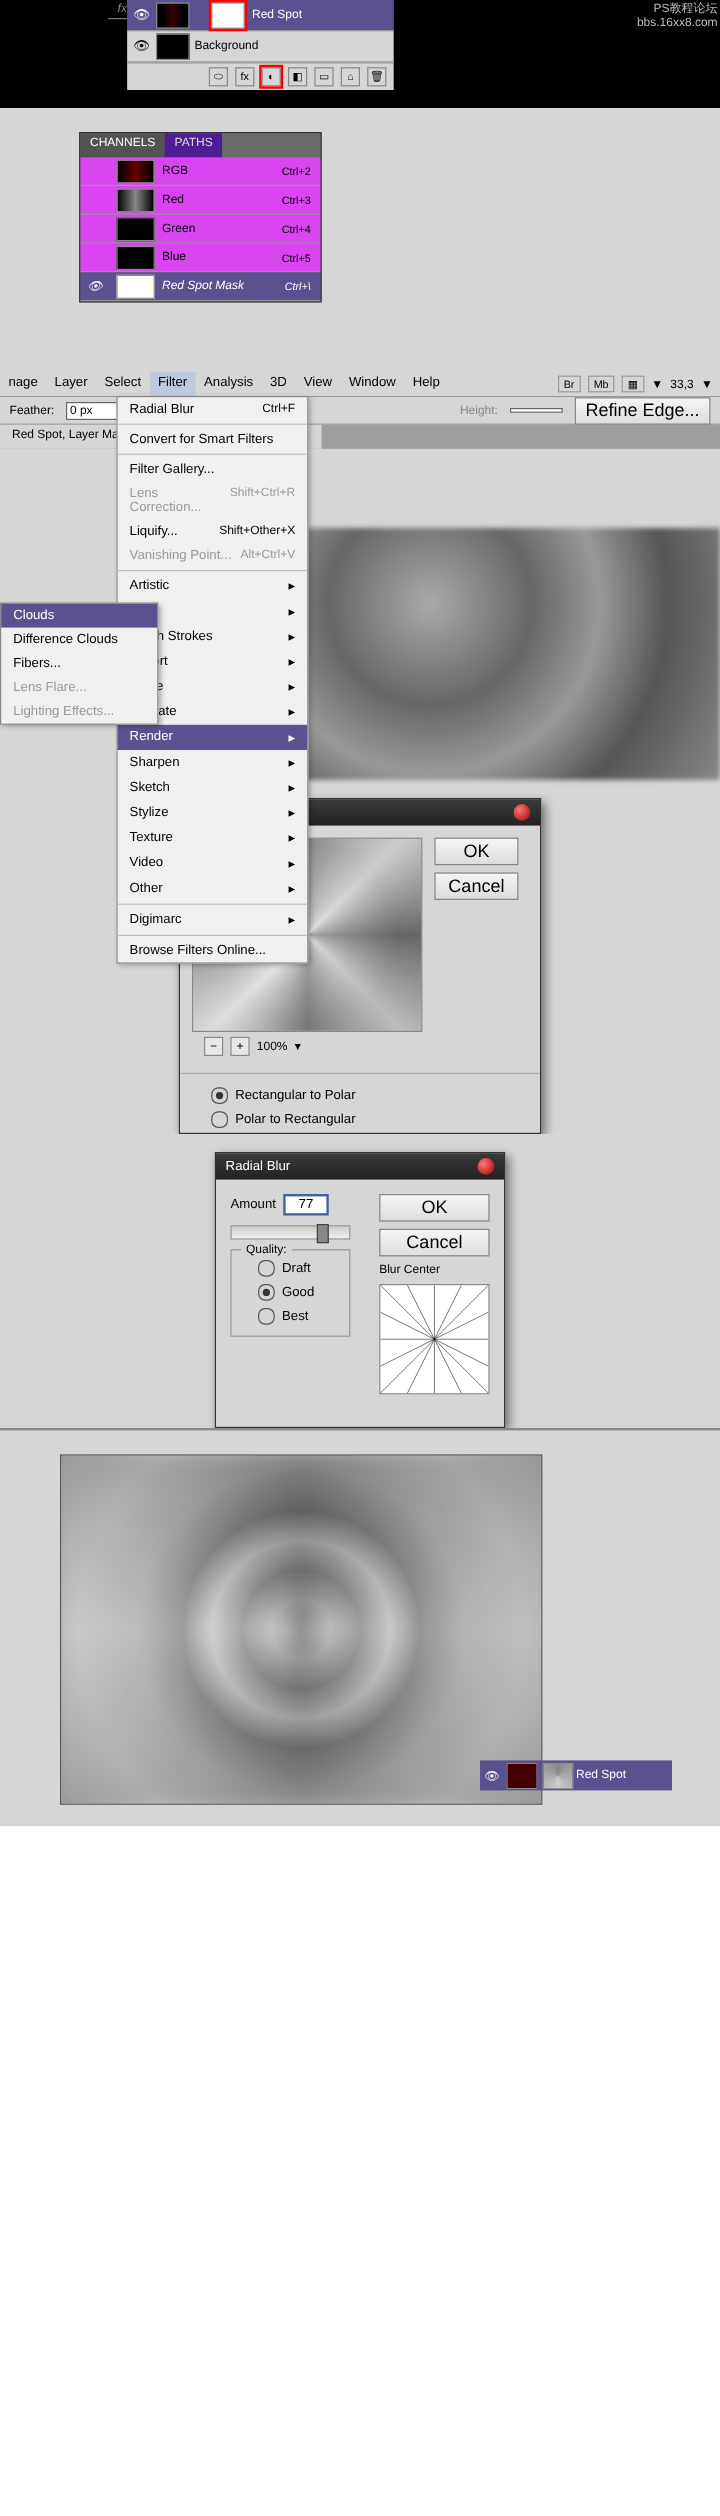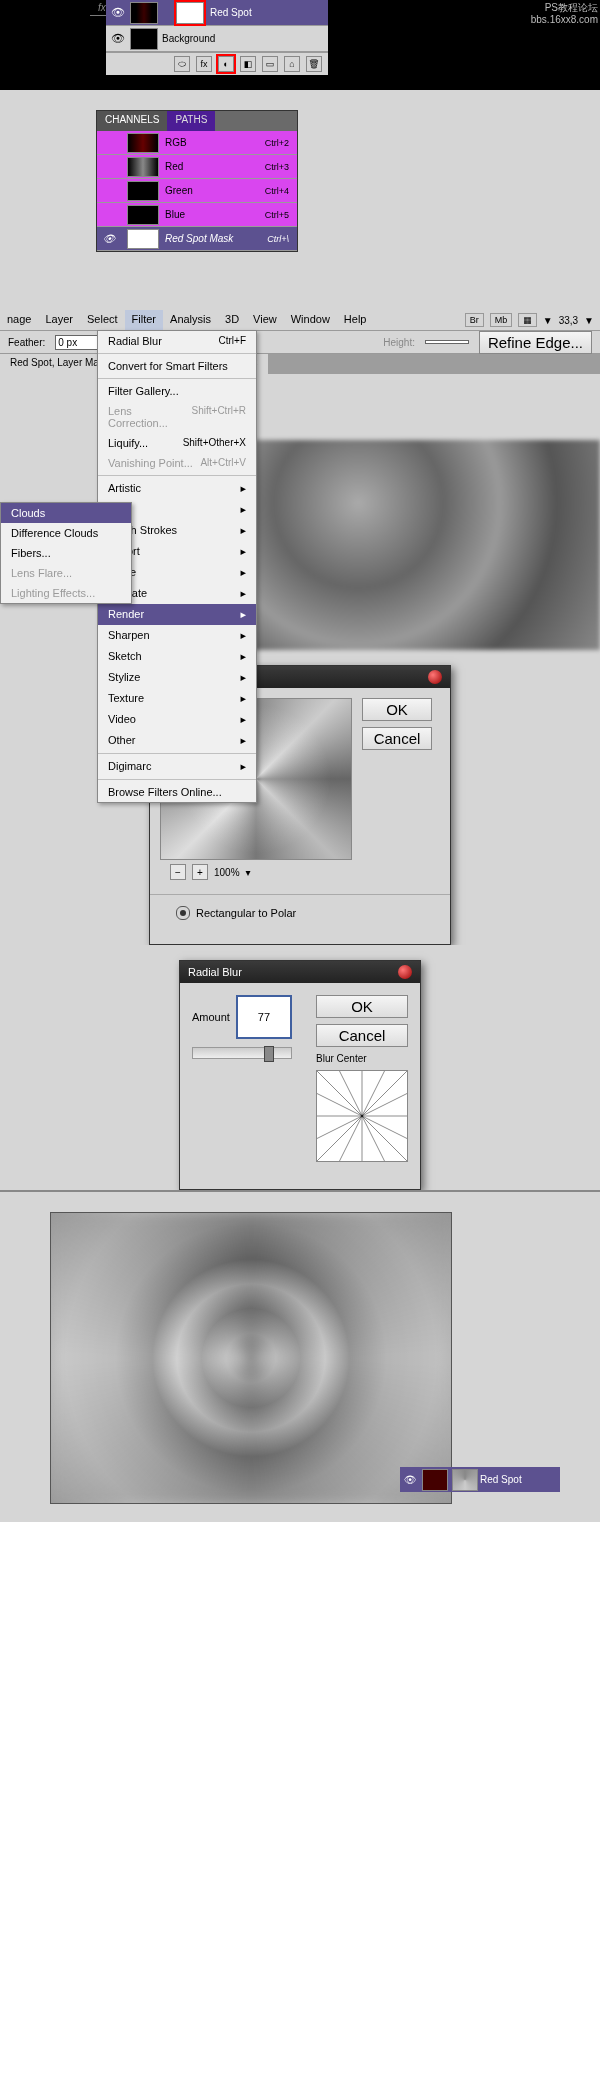--- a/index.html
+++ b/index.html
@@ -14,21 +14,21 @@
 .thumb.red{background:linear-gradient(90deg,#000 20%,#3a0000 50%,#000 80%)}
 .thumb.link{width:10px;background:none;border:none}
 .mask{width:26px;height:20px;background:#fff;border:1px solid #888;margin-right:6px}
 .redbox{outline:2px solid red}
 .layer-name{flex:1;font-size:10px}
 .fx-label{position:absolute;left:90px;top:0;color:#888;font-style:italic;font-size:10px;padding:2px 8px;border:1px solid #7a7a7a;border-top:none;border-left:none}
 .layer-footer{height:22px;background:#d6d6d6;display:flex;justify-content:flex-end;align-items:center;gap:6px;padding:0 6px;border-top:1px solid #9a9a9a}
 .ic{width:14px;height:14px;border:1px solid #888;font-size:9px;display:flex;align-items:center;justify-content:center}
 .watermark{position:absolute;right:2px;top:2px;color:#bdbdbd;font-size:10px;text-align:right;line-height:12px}
 .s2{height:200px;padding-top:20px}
-.chan-panel{width:200px;margin-left:96px;background:#545454;border:1px solid #333}
+.chan-panel{width:200px;margin-left:66px;background:#545454;border:1px solid #333}
 .chan-tabs{display:flex;height:20px;background:#6a6a6a}
 .ctab{padding:3px 8px;font-size:10px;color:#ddd;background:#4c1d95}
 .ctab.a{background:#535353;color:#fff}
 .chan-row{display:flex;align-items:center;height:23px;background:#d946ef;border-bottom:1px solid #9a9a9a;font-size:10px}
 .chan-row.sel{background:#5c5190;color:#fff;font-style:italic}
 .chan-thumb{width:30px;height:18px;margin:0 6px;border:1px solid #888}
 .chan-name{flex:1}
 .chan-short{padding-right:8px;font-size:9px}
 .s3{height:345px;position:relative}
 .menubar{height:20px;background:#d6d6d6;display:flex;border-bottom:1px solid #9a9a9a;position:relative;z-index:3}
@@ -66,21 +66,21 @@
 .r{width:12px;height:12px;border:1px solid #555;border-radius:6px;display:flex;align-items:center;justify-content:center}
 .r.on::after{content:'';width:6px;height:6px;background:#333;border-radius:3px}
 .s5{height:230px;display:flex;justify-content:center;padding-top:15px}
 .rb-dlg{width:240px}
 .rb-body{padding:12px;display:grid;grid-template-columns:100px 1fr;gap:24px}
 .rb-left{display:flex;flex-direction:column;gap:8px}
 .rb-right{display:flex;flex-direction:column;gap:6px}
 .fieldset{border:1px solid #999;padding:6px 8px;font-size:10px}
 .fs-title{background:#d6d6d6;margin-top:-12px;width:fit-content;padding:0 4px}
 .amount-row{display:flex;align-items:center;gap:6px}
-.num-inp{border:2px solid #4060a0;background:#fff;width:32px;text-align:center;padding:14px;font-size:11px}
+.num-inp{border:2px solid #4060a0;background:#fff;width:32px;text-align:center;padding:1px;font-size:11px}
 .blur-center{width:90px;height:90px;border:1px solid #888;background:#fff;position:relative}
 .blur-center svg{width:100%;height:100%}
 .s6{height:330px;position:relative;background:#d6d6d6;border-top:2px solid #888}
 .result-img{position:absolute;left:50px;top:20px;width:400px;height:290px;border:1px solid #555;background:radial-gradient(circle at 50% 50%,#999,#bbb 10%,#888 20%,#ccc 30%,#777 40%,#aaa 55%,#bbb 75%,#999);overflow:hidden}
 .result-img::before{content:'';position:absolute;inset:0;background:conic-gradient(from 0deg at 50% 50%,rgba(60,60,60,.4),rgba(200,200,200,.4),rgba(80,80,80,.4),rgba(220,220,220,.4),rgba(60,60,60,.4));filter:blur(6px)}
 .mini-layers{position:absolute;right:40px;bottom:30px;width:160px;height:25px;display:flex;align-items:center;background:#5c5190;color:#fff;font-size:10px}
 .mini-layers .eye{width:20px}
 .mini-thumb{width:24px;height:20px;margin:0 2px;border:1px solid #888}
 .zbtn{width:14px;height:14px;border:1px solid #888;font-size:10px;display:flex;align-items:center;justify-content:center;background:#e8e8e8}
 </style>
@@ -306,38 +306,57 @@
       <div class="pc-buttons">
         <button class="btn" style="width:70px">OK</button>
         <button class="btn" style="width:70px">Cancel</button>
       </div>
     </div>
     <div class="pc-radios">
       <div class="radio-row">
           <span class="r on"></span>
           <span>Rectangular to Polar</span>
         </div>
+      <div class="radio-row">
+          <span class="r"></span>
+          <span>Polar to Rectangular</span>
+        </div>
     </div>
   </div>
 </div>
 
 <div class="sec s5 gray-bg">
   <div class="dialog rb-dlg">
     <div class="dlg-title">
       <span>Radial Blur</span>
       <span class="dlg-close"></span>
     </div>
     <div class="rb-body">
       <div class="rb-left">
         <div class="amount-row">
           <span>Amount</span>
           <span class="num-inp">77</span>
         </div>
         <div style="height:10px;background:linear-gradient(#ccc,#eee);border:1px solid #999;position:relative">
           <div style="position:absolute;left:72%;top:-2px;width:8px;height:14px;background:#888;border:1px solid #444"></div>
+        </div>
+        <div class="fieldset">
+          <div class="fs-title">Quality:</div>
+          <div class="radio-row">
+              <span class="r"></span>
+              <span>Draft</span>
+            </div>
+          <div class="radio-row">
+              <span class="r on"></span>
+              <span>Good</span>
+            </div>
+          <div class="radio-row">
+              <span class="r"></span>
+              <span>Best</span>
+            </div>
         </div>
       </div>
       <div class="rb-right">
         <button class="btn">OK</button>
         <button class="btn">Cancel</button>
         <div style="font-size:10px">Blur Center</div>
         <div class="blur-center">
           <svg viewBox="0 0 100 100">
               <g stroke="#000" stroke-width=".5">
             <line x1="50" y1="50" x2="0" y2="0"></line>

